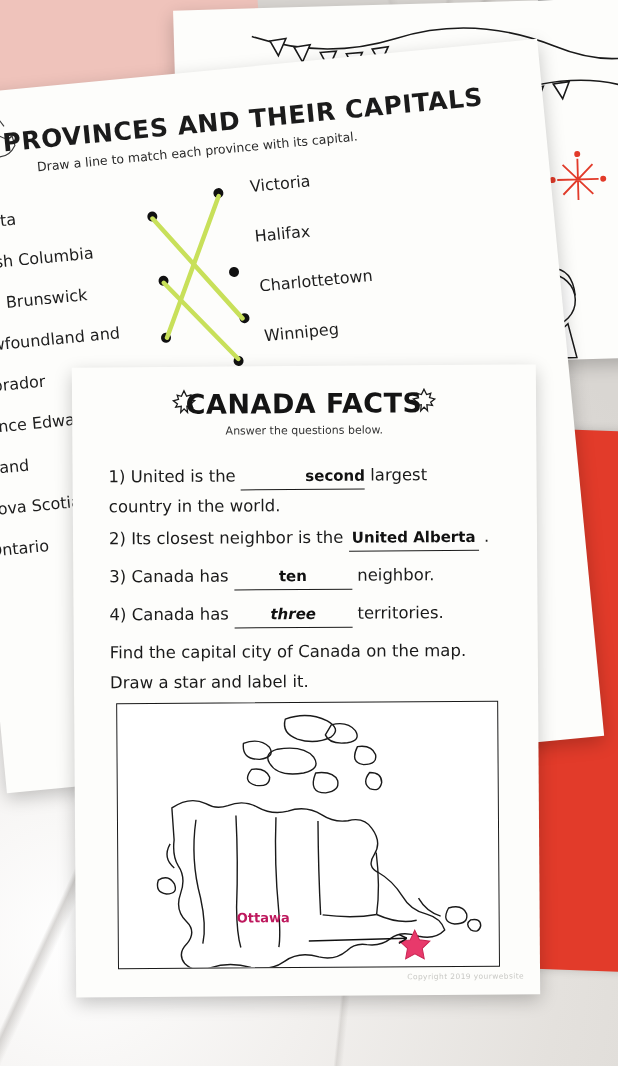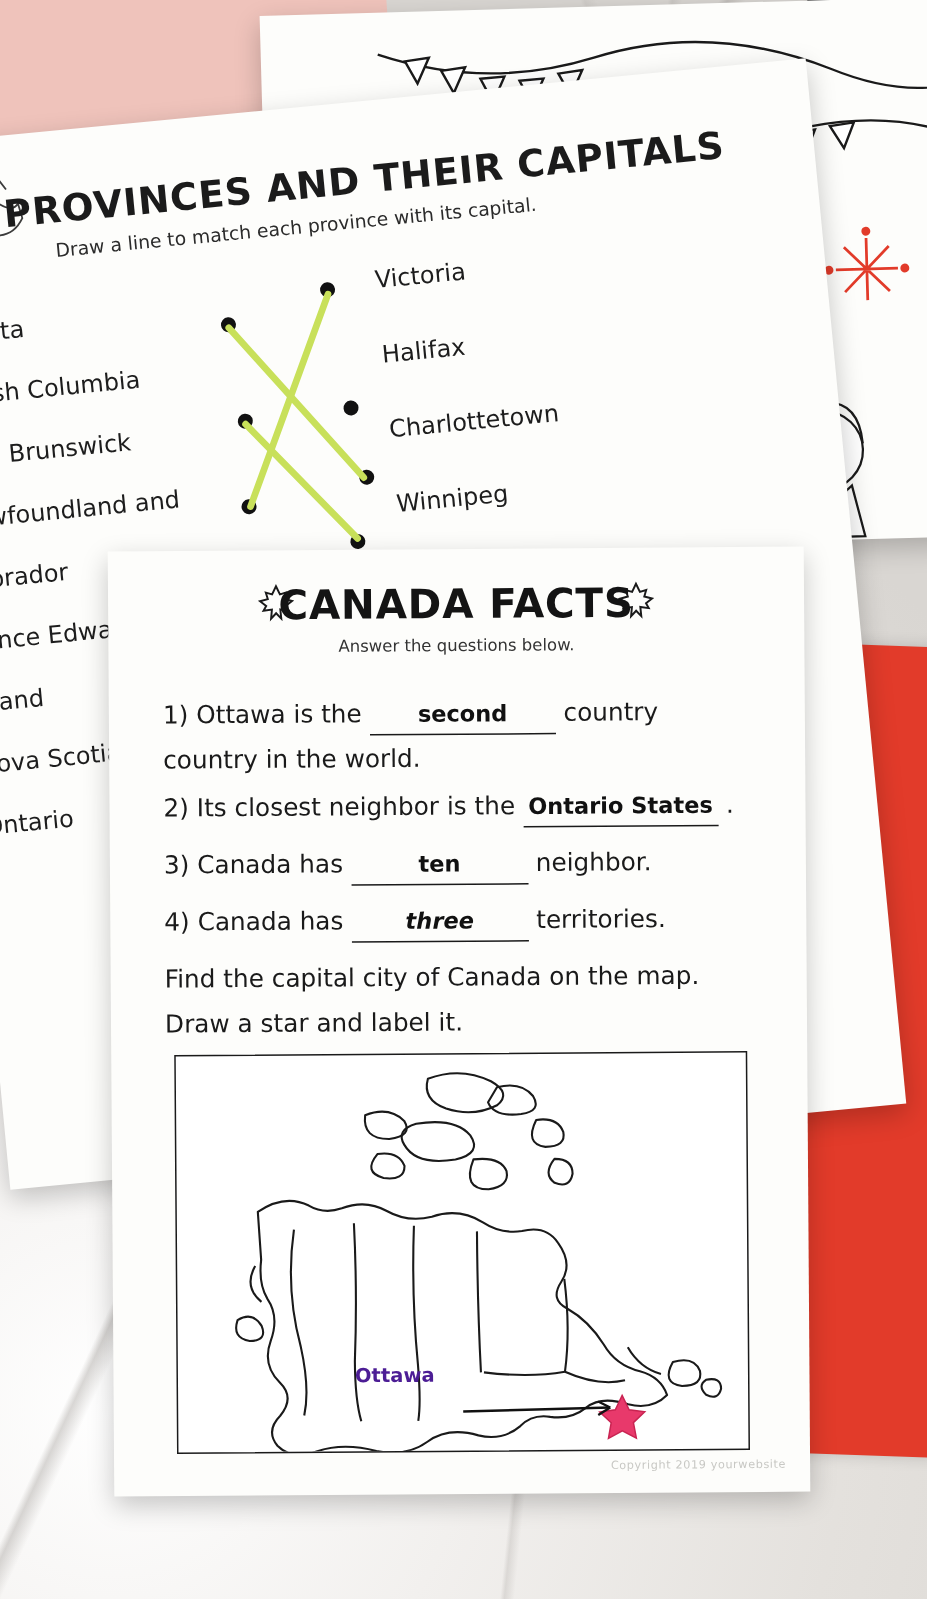--- a/index.html
+++ b/index.html
@@ -219,41 +219,41 @@
     position: relative;
     border-bottom: 1.4px solid #1a1a1a;
     text-align: center;
     font-family: "DejaVu Sans", sans-serif;
     font-weight: bold;
     font-size: 15px;
     color: #111;
     vertical-align: baseline;
     padding-bottom: 1px;
   }
-  .b-second { width: 124px; }
+  .b-second { width: 124px; text-align: right; }
   .b-us     { width: 130px; }
   .b-ten    { width: 118px; }
   .b-three  { width: 118px; font-style: italic; }
 
   .map-frame {
     position: absolute;
     left: 42px; top: 336px;
     width: 380px; height: 264px;
     border: 1.6px solid #1a1a1a;
     background: #fff;
     overflow: hidden;
   }
   .map-frame svg { display: block; }
   .ottawa-label {
     position: absolute;
     left: 118px; top: 207px;
     font-family: "DejaVu Sans", sans-serif;
     font-weight: bold;
     font-size: 13px;
-    color: #4c1d95;
+    color: #be185d;
   }
   .footer-credit {
     position: absolute;
     right: 16px; bottom: 14px;
     font-family: "DejaVu Sans", sans-serif;
     font-size: 7.5px;
     color: #c8c8c4;
     letter-spacing: .4px;
   }
 
@@ -400,30 +400,30 @@
     </svg>
     <svg class="leaf right" viewBox="0 0 28 28">
       <path d="M14 2 l2.6 5.4 4.2-1.2 -1.3 4.3 5.2 1.4 -4.1 3.2 1.8 3.2 -5.6-.8 .6 6.1 -3.4-3.6 -3.4 3.6 .6-6.1 -5.6 .8 1.8-3.2 -4.1-3.2 5.2-1.4 -1.3-4.3 4.2 1.2 Z" fill="none" stroke="#1a1a1a" stroke-width="1.3"></path>
     </svg>
 
     <div class="facts-title">CANADA FACTS</div>
     <div class="facts-sub">Answer the questions below.</div>
 
     <div class="q" style="top:98px">
       <span>1)</span>
-      <span>Ottawa is the</span>
+      <span>United is the</span>
       <span class="blank b-second">second</span>
-      <span>country</span>
+      <span>largest</span>
     </div>
     <div class="q" style="top:128px">country in the world.</div>
 
     <div class="q" style="top:160px">
       <span>2)</span>
       <span>Its closest neighbor is the</span>
-      <span class="blank b-us">Ontario States</span>
+      <span class="blank b-us">United Alberta</span>
       <span>.</span>
     </div>
 
     <div class="q" style="top:198px">
       <span>3)</span>
       <span>Canada has</span>
       <span class="blank b-ten">ten</span>
       <span>neighbor.</span>
     </div>
 

